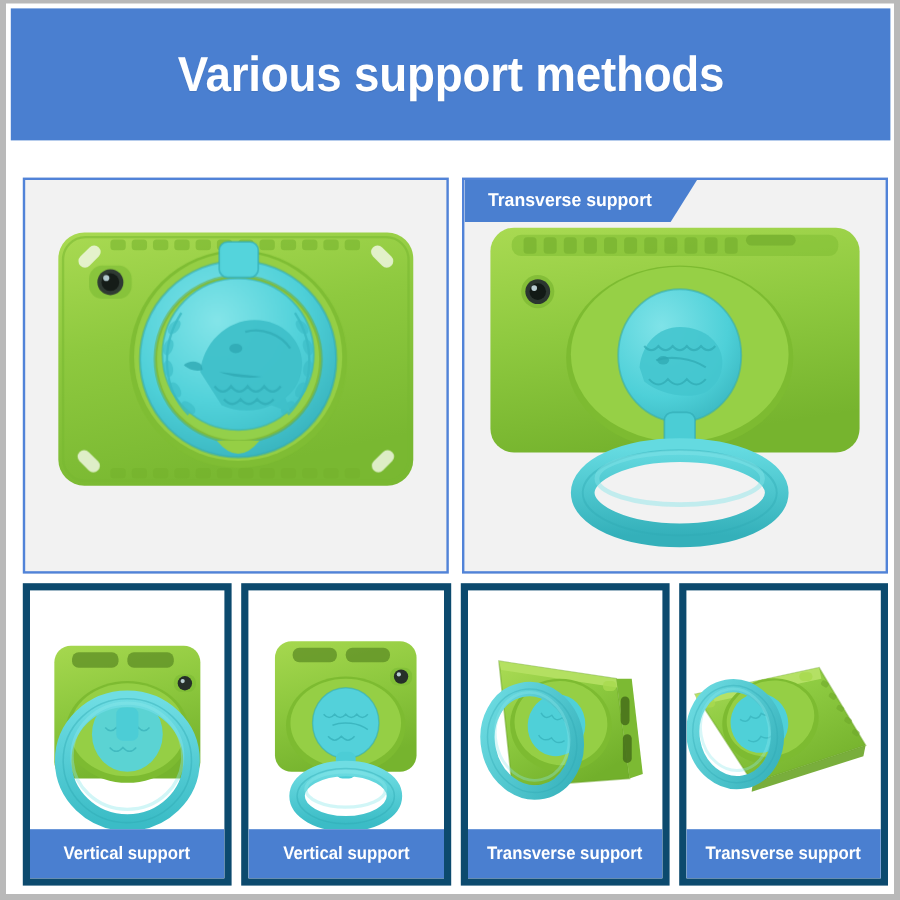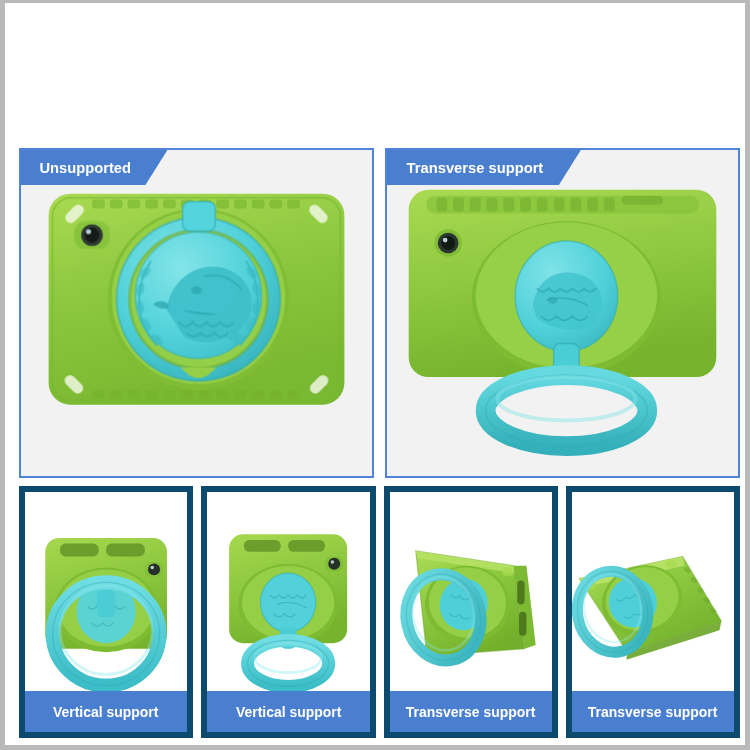--- a/index.html
+++ b/index.html
@@ -93,27 +93,27 @@
   .bot-caption span{transform:scaleX(0.93);display:inline-block;}
 
   .stage{position:absolute;inset:0;}
   svg.art{display:block;width:100%;height:100%;}
 </style>
 </head>
 <body>
 
 <div class="page">
 
+  <div class="header">
+    <div class="header-title">Various support methods</div>
+  </div>
 
   <div class="top-row">
 
     <div class="top-panel">
-      <div class="tab-banner">
-        <span>Unsupported</span>
-      </div>
       <div class="stage">
         <svg class="art" viewBox="0 0 356 326" preserveAspectRatio="xMidYMid meet">
           <defs>
             <linearGradient id="g1body" x1="0" y1="0" x2="0.3" y2="1">
               <stop offset="0" stop-color="#a9da52"></stop>
               <stop offset="0.45" stop-color="#8ec93f"></stop>
               <stop offset="1" stop-color="#79b831"></stop>
             </linearGradient>
             <radialGradient id="g1ring" cx="0.38" cy="0.3" r="0.85">
               <stop offset="0" stop-color="#7fe3e8"></stop>

